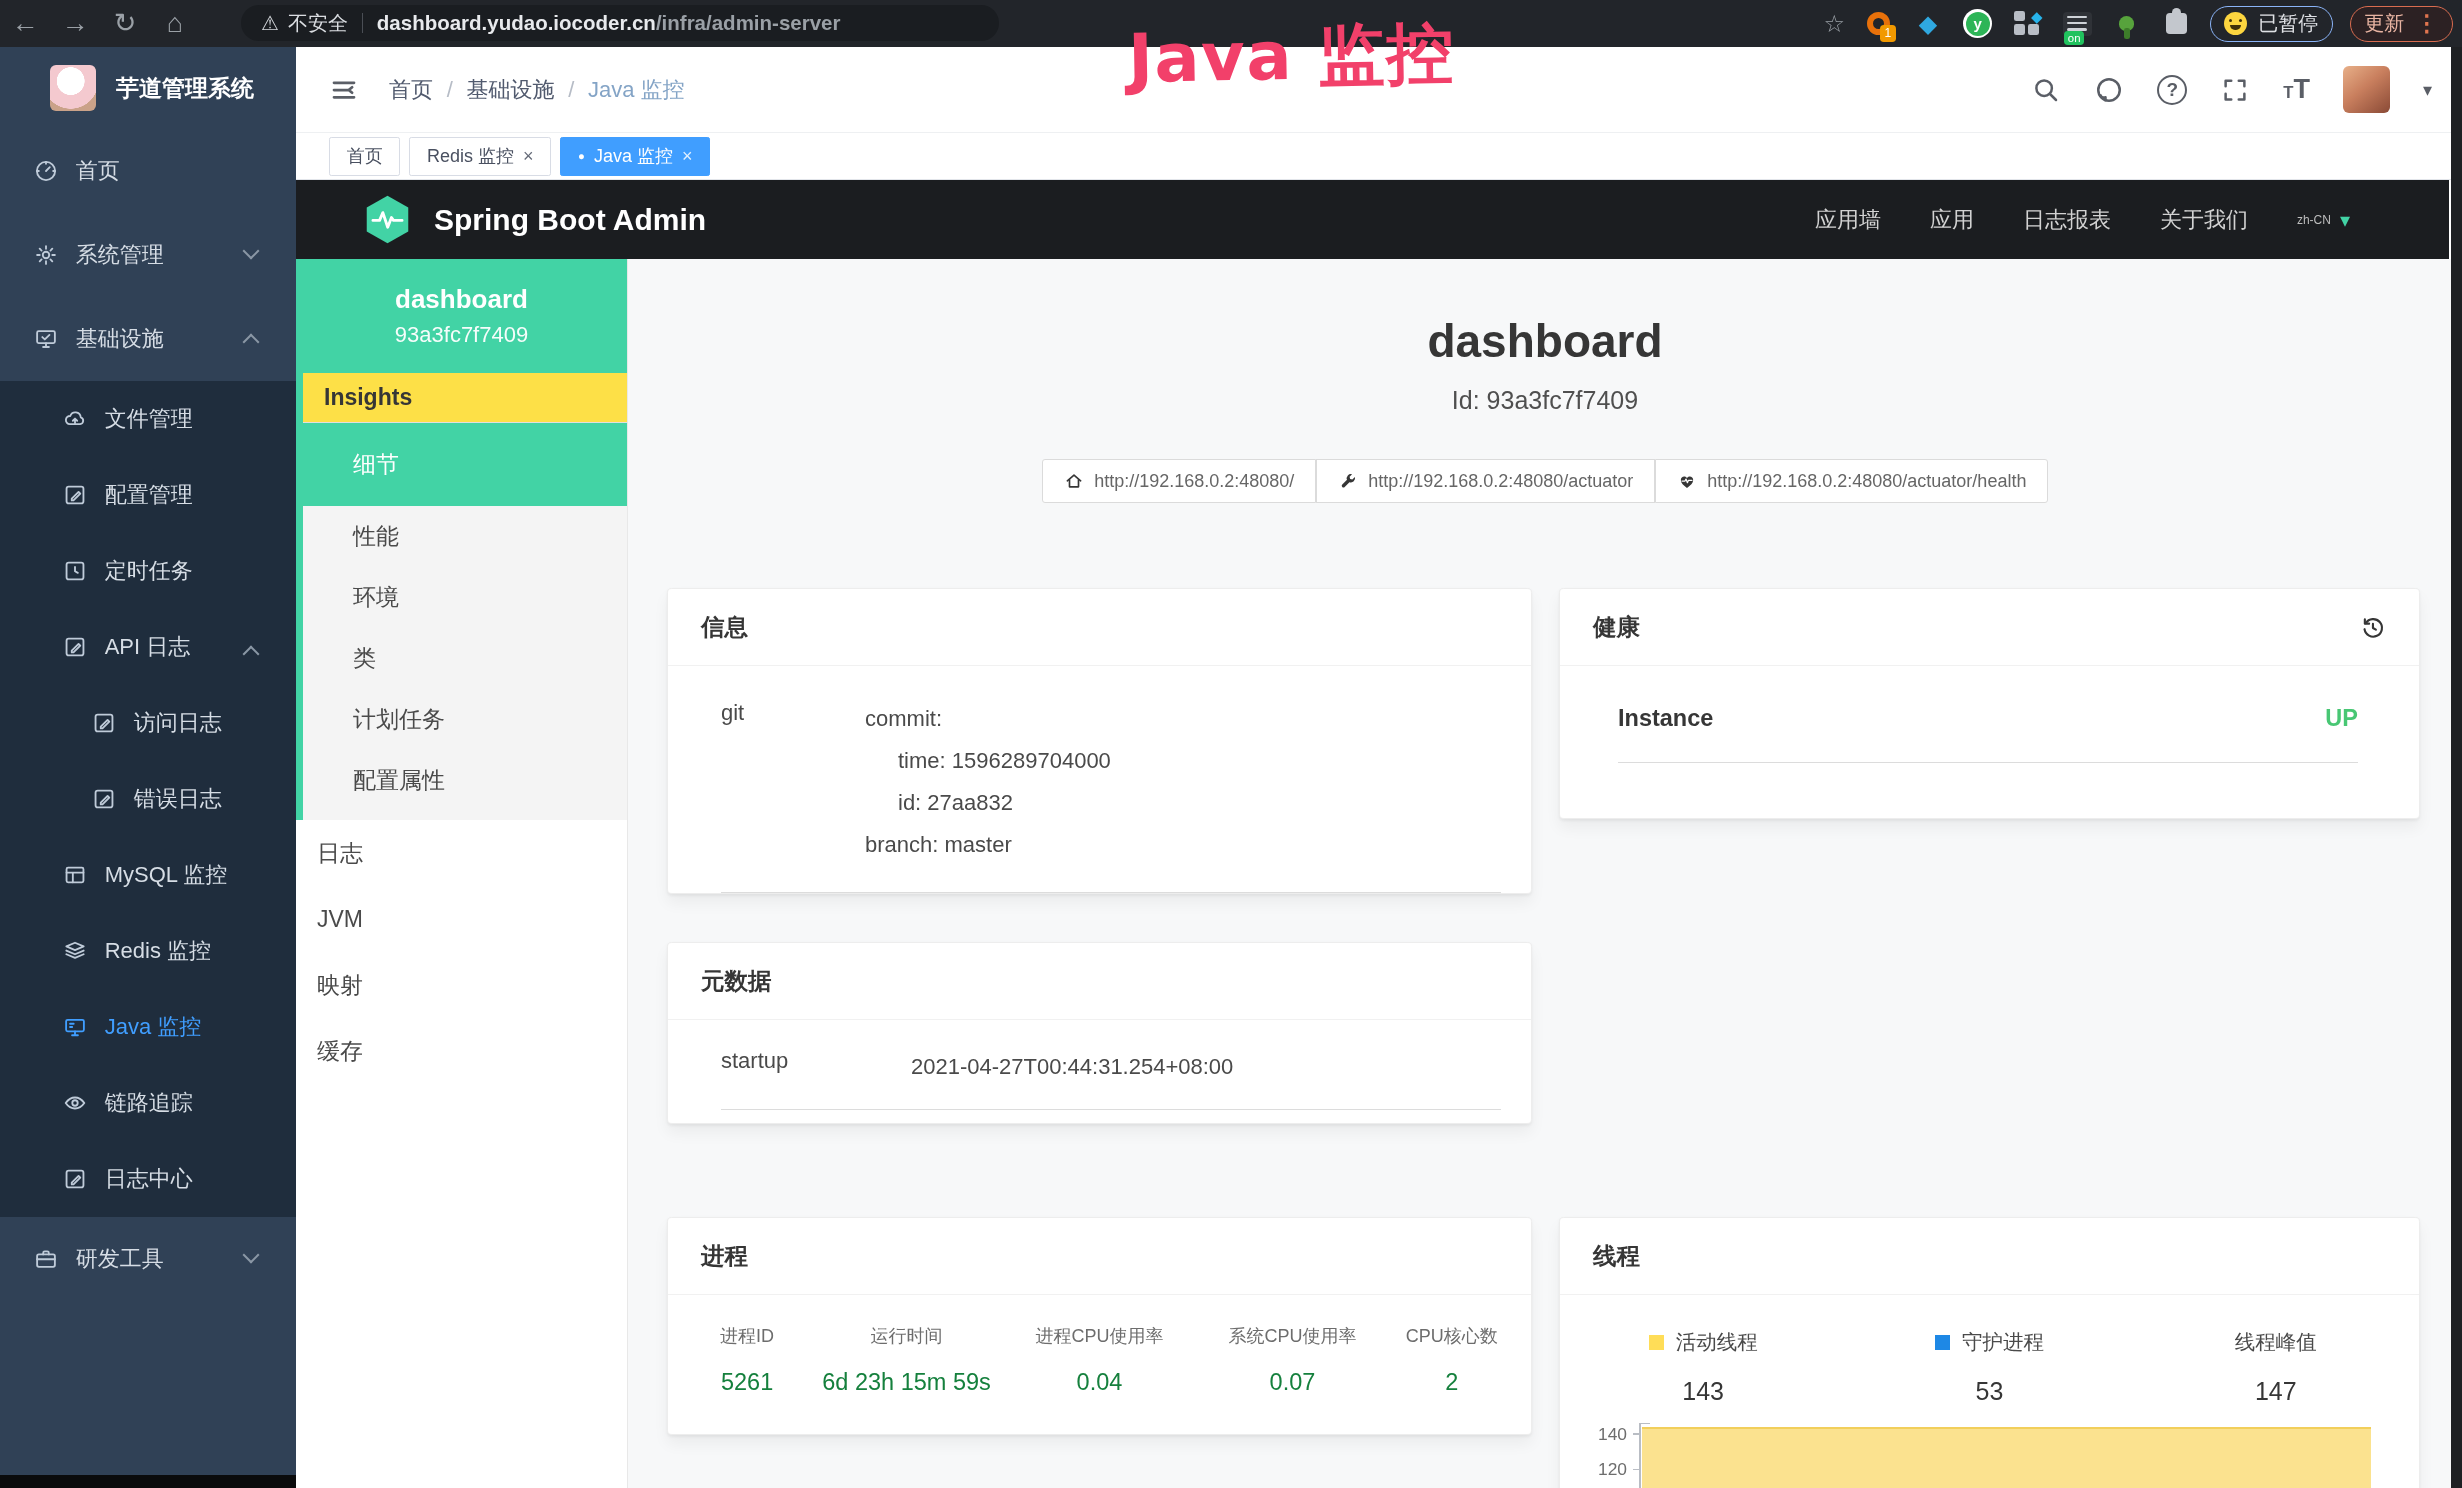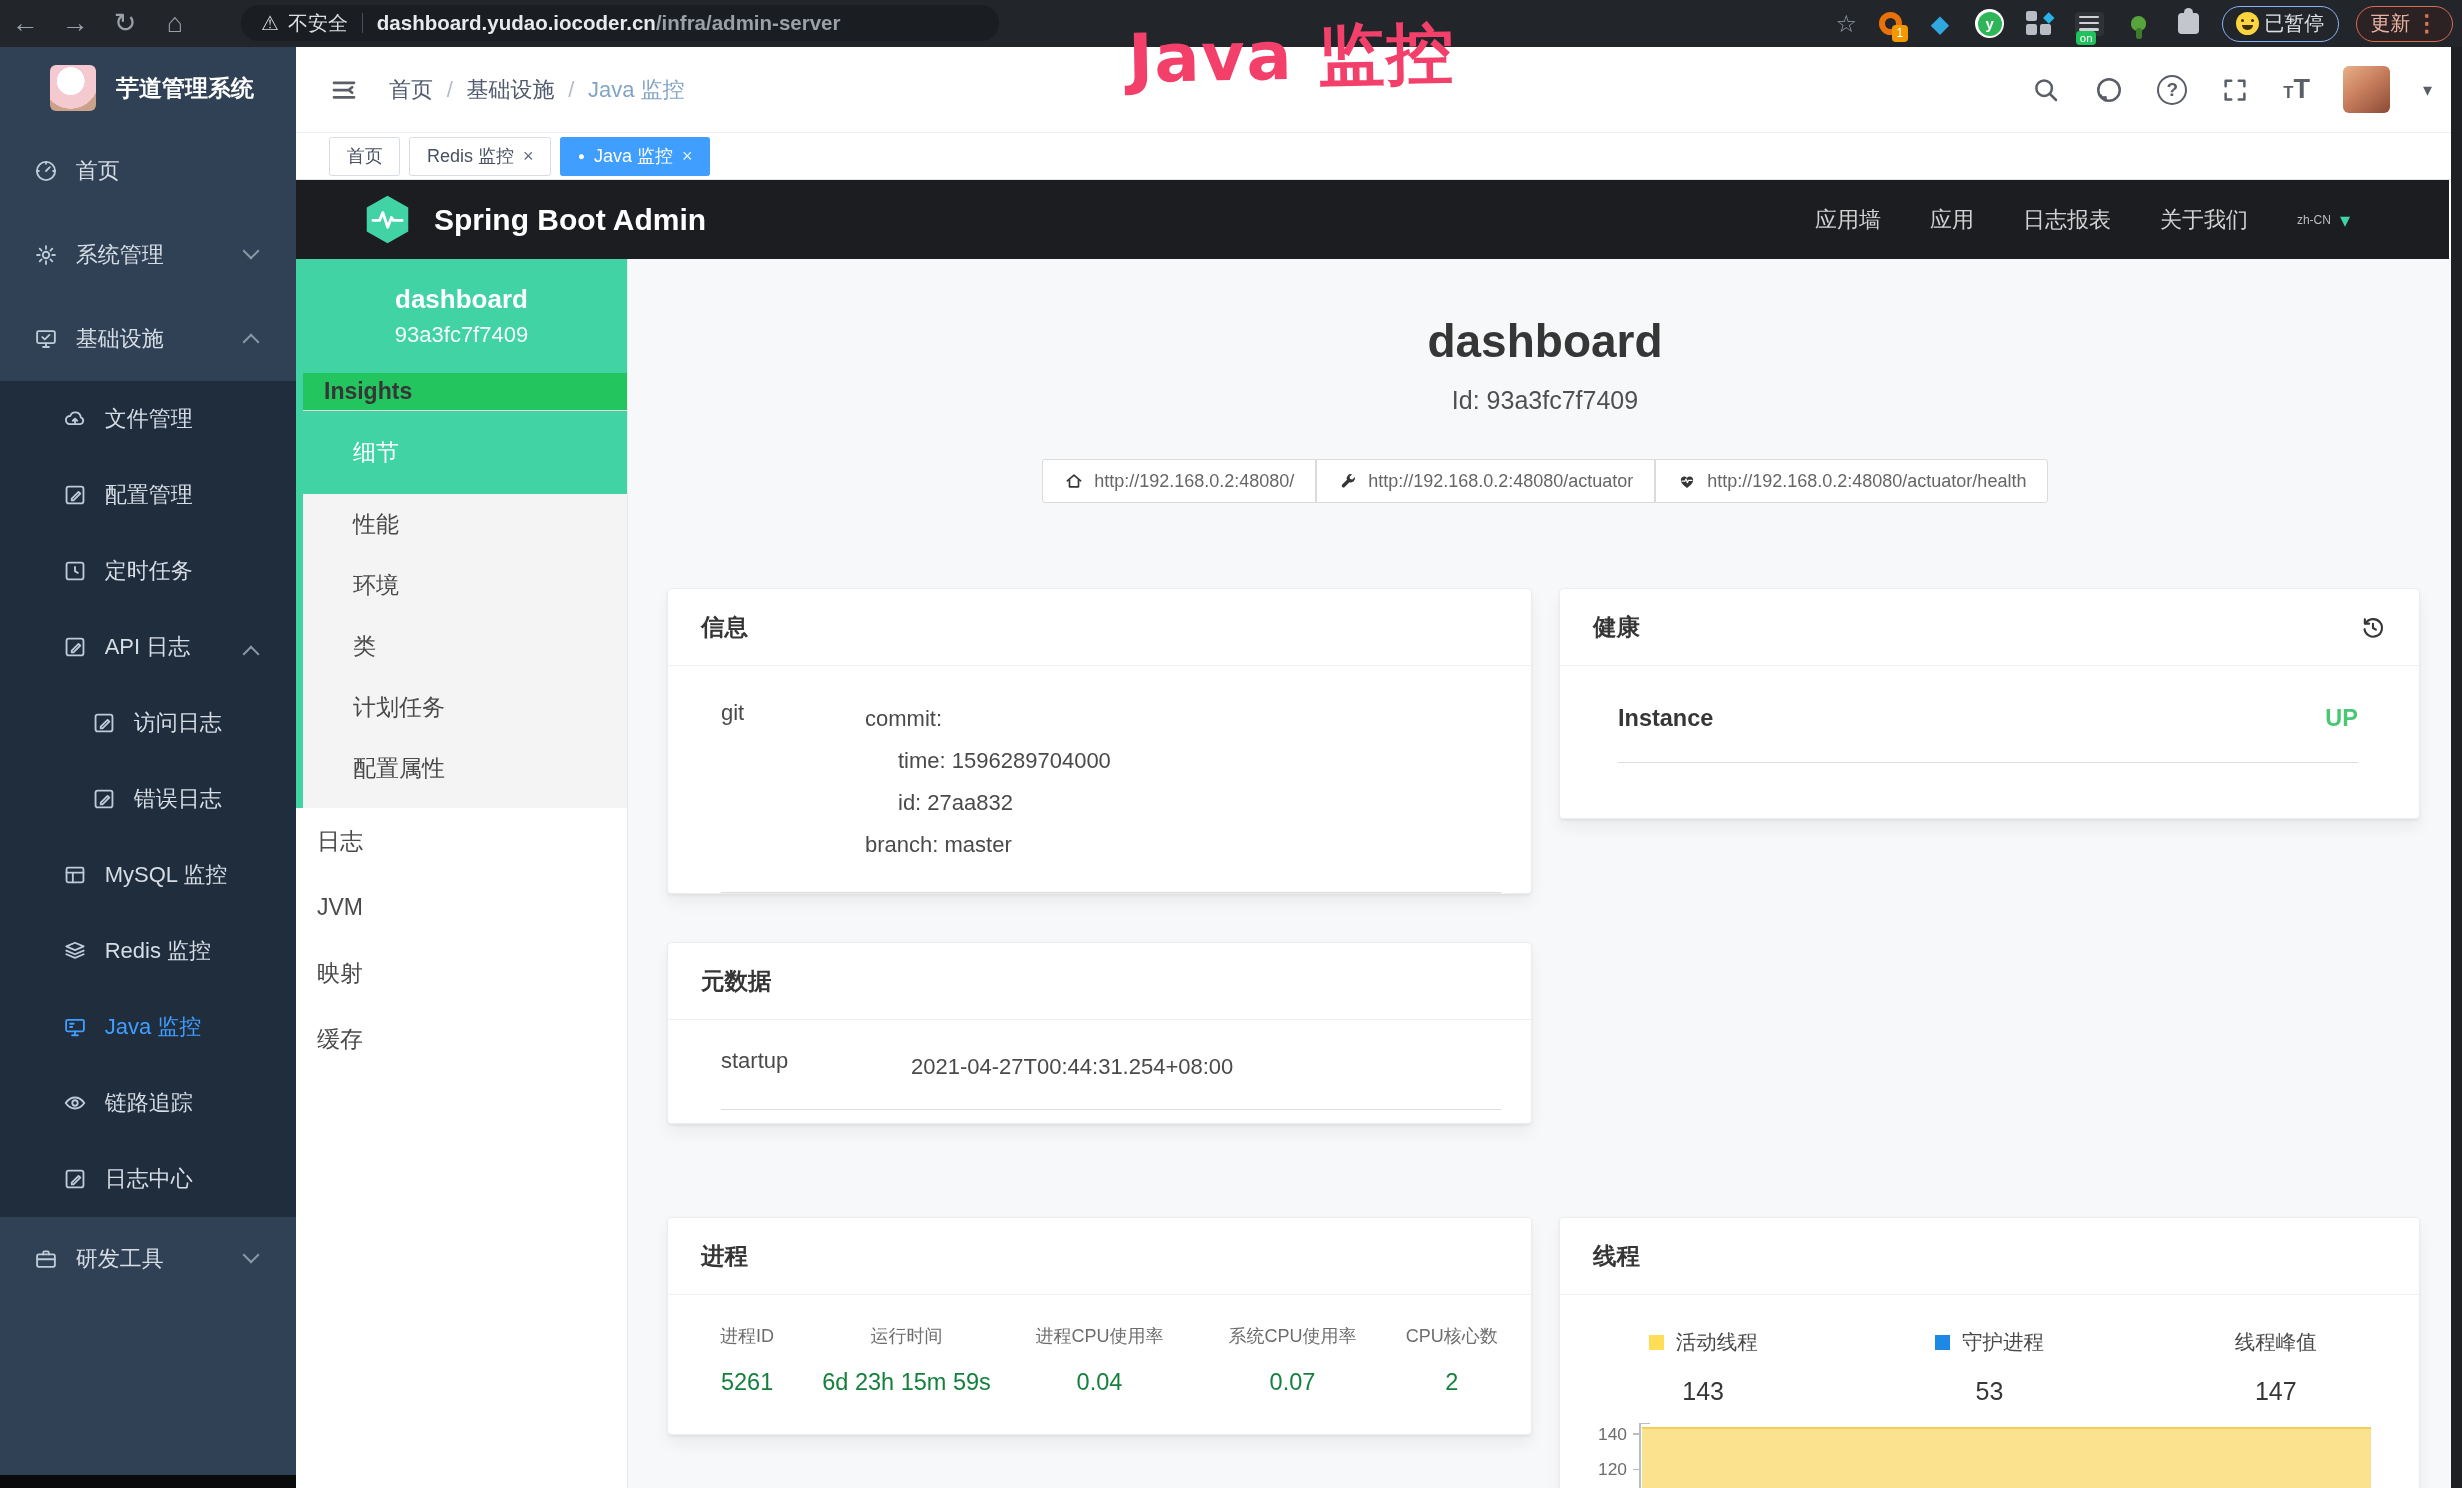--- a/index.html
+++ b/index.html
@@ -28,21 +28,21 @@
   .gridext i { position:absolute; width:10.6px; height:10.6px; background:#b9bec6; border-radius:2.3px; }
   .gridext i:nth-child(1){left:0;top:0;} .gridext i:nth-child(2){left:0;top:13.7px;} .gridext i:nth-child(3){left:13.7px;top:13.7px;}
   .gridext .bd { position:absolute; right:-2.3px; top:-3px; color:#27b3ea; font-size:15px; }
   .listext { position:relative; width:29px; height:24px; background:#2f3237; border-radius:3.8px; padding:4.6px 4.6px; }
   .listext i { display:block; height:2.3px; background:#cfd3d8; margin-bottom:3.8px; border-radius:1.5px; }
   .badge-on { position:absolute; left:1.5px; bottom:-9px; background:#21c25e; color:#fff; font-size:11.4px; border-radius:3.8px; padding:0.8px 3.8px; }
   .sprout { width:15px; height:15px; border-radius:50% 50% 45% 45%; background:#57a33c; position:relative; }
   .sprout::after { content:""; position:absolute; left:4.6px; top:12px; width:6px; height:10.6px; background:#3d7c2a; border-radius:2.3px; }
   .puzzle { width:21px; height:21px; background:#c3c7cd; border-radius:3.8px; position:relative; }
   .puzzle::before { content:""; position:absolute; left:6px; top:-5.3px; width:9px; height:9px; border-radius:50%; background:#c3c7cd; }
-  .chip { height:36px; border-radius:18px; display:flex; align-items:center; padding:0 13.7px; gap:5px; }
+  .chip { height:36px; border-radius:18px; display:flex; align-items:center; padding:0 13.7px; gap:11px; }
   .chip-pause { border:1.5px solid #8ab4f8; }
   .face { width:23px; height:23px; border-radius:50%; background:#fcd53f; position:relative; }
   .face::before { content:""; position:absolute; left:4.6px; top:6.8px; width:3px; height:3px; border-radius:50%; background:#403009; box-shadow:10px 0 #403009; }
   .face::after { content:""; position:absolute; left:6px; top:13px; width:10.6px; height:5.3px; border-radius:0 0 10.6px 10.6px; background:#403009; }
   .chip-pause-label { color:#dfe1e5; font-size:20px; }
   .chip-update { border:1.5px solid #d96c4f; background:#2c2123; }
   .chip-update-label { color:#e8b4a2; font-size:20px; }
   .vdots { color:#e0754f; font-size:23px; font-weight:bold; }
 
   
@@ -100,21 +100,21 @@
   .sba-nav-item { color:#d2d2d2; font-size:22px; }
   .lang { display:flex; align-items:center; gap:9px; color:#bdbdbd; }
   .lang .g-caret { color:#42d3a5; font-size:20px; }
 
   
   .sba-sidebar { position:absolute; left:296px; top:259px; width:332px; bottom:0; background:#fff; border-right:0.8px solid #e8e8e8; }
   .sba-side-head { height:114px; background:#42d3a5; display:flex; flex-direction:column; align-items:center; justify-content:center; gap:7.6px; }
   .sba-app-name { color:#fff; font-size:26px; font-weight:bold; }
   .sba-app-id { color:rgba(255,255,255,.95); font-size:22px; }
   .insights-block { border-left:7.6px solid #42d3a5; }
-  .insights-head { height:38px; background:#22c55e; display:flex; align-items:center; padding-left:21px; font-size:23px; font-weight:bold; color:#363636; border-bottom:0.8px solid #e0e0e0; }
+  .insights-head { height:50px; background:#fde047; display:flex; align-items:center; padding-left:21px; font-size:23px; font-weight:bold; color:#363636; border-bottom:0.8px solid #e0e0e0; }
   .ins-list { background:#f4f4f4; padding-bottom:9px; }
   .ins-item { height:61px; display:flex; align-items:center; padding-left:50px; font-size:23px; color:#4a4a4a; }
   .ins-item.active { height:83px; background:#42d3a5; color:#fff; }
   .side-item { height:66px; display:flex; align-items:center; padding-left:21px; font-size:23px; color:#4a4a4a; }
 
   
   .main { position:absolute; left:628px; top:259px; right:0; bottom:0; background:#f7f8f9; overflow:hidden; }
   .main-title { text-align:center; margin-top:55px; font-size:46px; font-weight:600; color:#363636; }
   .main-id { text-align:center; margin-top:18px; font-size:25px; color:#4f4f4f; }
   .links { display:flex; justify-content:center; margin-top:44px; }

